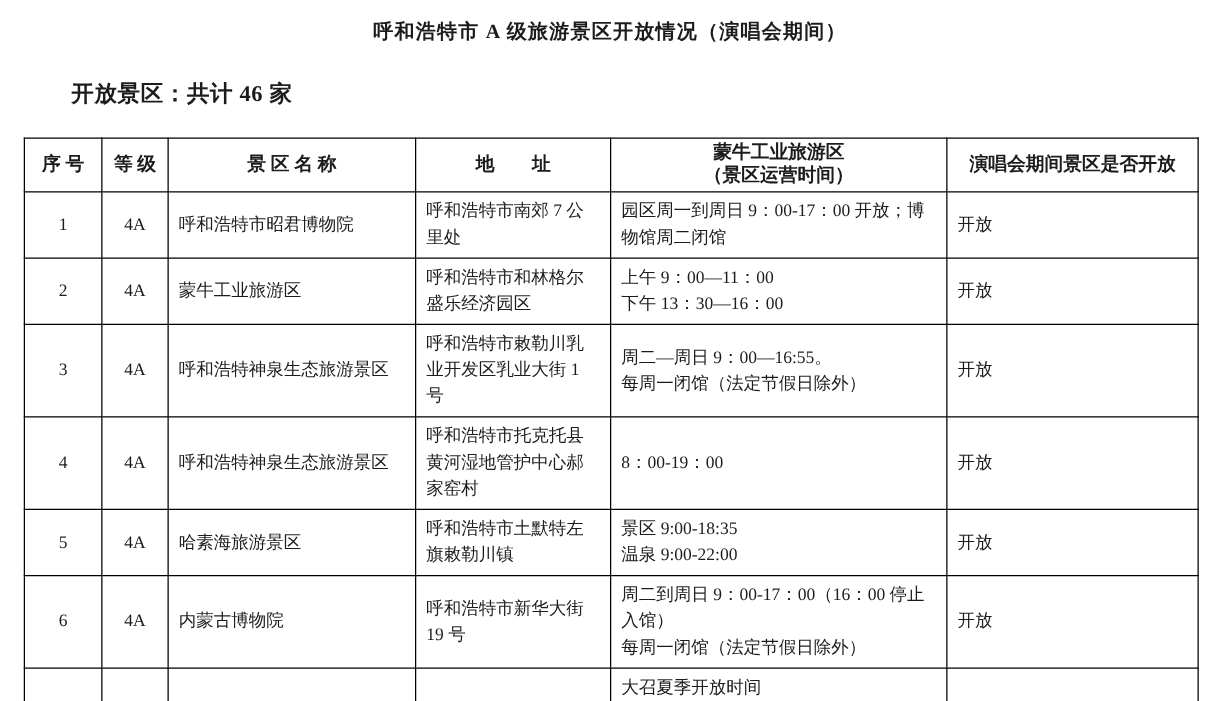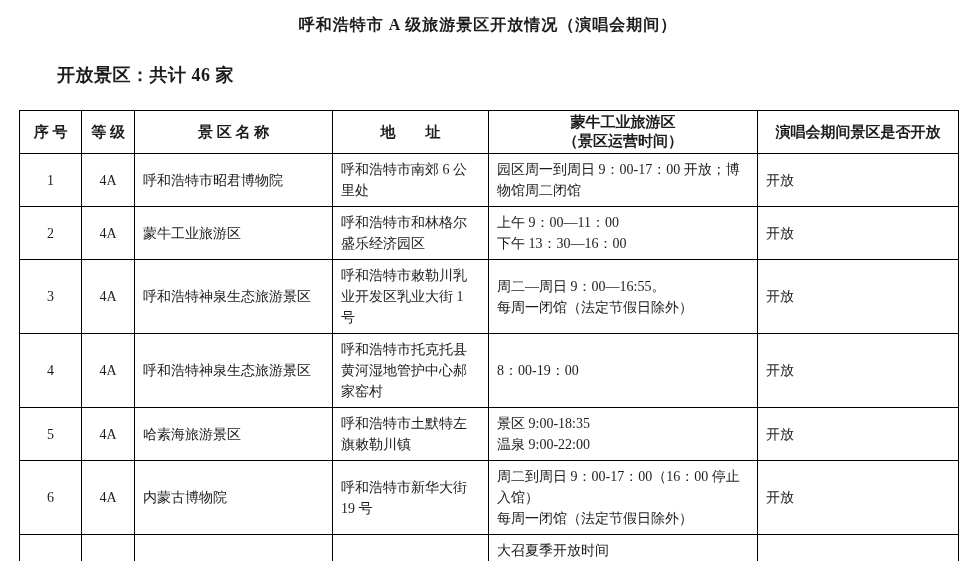--- a/index.html
+++ b/index.html
@@ -89,21 +89,21 @@
       <th>蒙牛工业旅游区
 （景区运营时间）</th>
       <th>演唱会期间景区是否开放</th>
     </tr>
   </thead>
   <tbody>
     <tr>
       <td class="center">1</td>
       <td class="center">4A</td>
       <td>呼和浩特市昭君博物院</td>
-      <td>呼和浩特市南郊 6 公里处</td>
+      <td>呼和浩特市南郊 7 公里处</td>
       <td class="pre">园区周一到周日 9：00-17：00 开放；博物馆周二闭馆</td>
       <td>开放</td>
     </tr>
     <tr>
       <td class="center">2</td>
       <td class="center">4A</td>
       <td>蒙牛工业旅游区</td>
       <td>呼和浩特市和林格尔盛乐经济园区</td>
       <td class="pre">上午 9：00—11：00
 下午 13：30—16：00</td>

